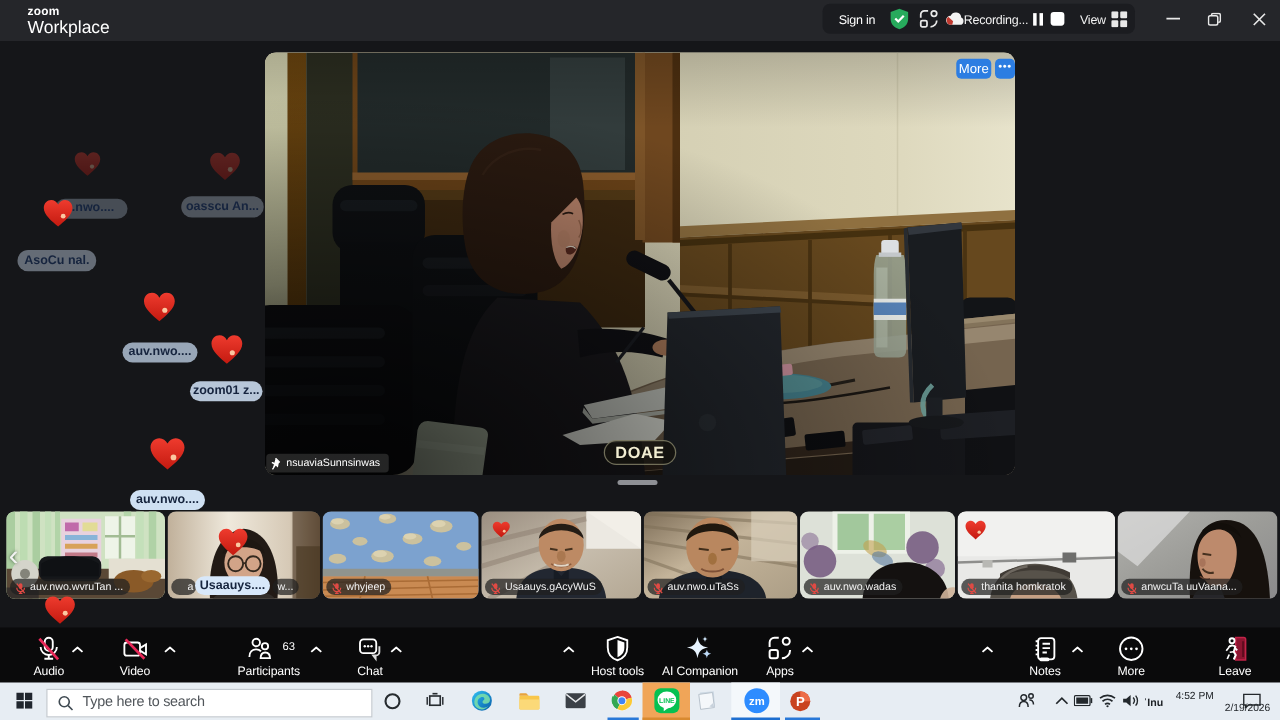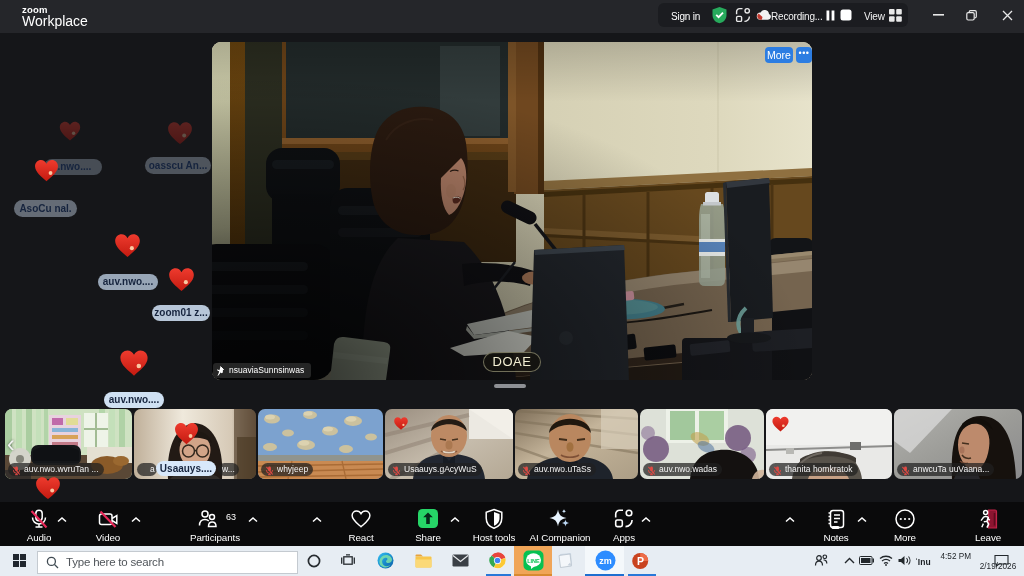--- a/index.html
+++ b/index.html
@@ -239,21 +239,21 @@
         <path d="M322,208 L412,203 L413,208 L323,213 Z" fill="#3f4750"></path>
         <circle cx="354" cy="296" r="7" fill="#2b3036"></circle>
       </g>
 
       <rect width="600" height="60" fill="url(#topd)"></rect>
       <rect width="600" height="338" fill="url(#vign)"></rect>
     </svg>
     
     <div class="abs" style="left:553px;top:5px;width:28px;height:16px;background:#2c7de2;border-radius:4px;color:#fff;font-size:10.5px;text-align:center;line-height:16px">More</div>
     <div class="abs" style="left:584px;top:5px;width:16px;height:16px;background:#2c7de2;border-radius:4px;color:#fff;font-size:9px;text-align:center;line-height:13px;letter-spacing:.5px">•••</div>
-    <div class="abs" style="left:271px;top:310px;width:56px;height:18px;background:rgba(20,19,14,.85);border:1.5px solid rgba(190,185,150,.55);border-radius:11px;color:#f2eed2;font-weight:normal;font-size:13px;text-align:center;line-height:18px;letter-spacing:.5px">DOAE</div>
+    <div class="abs" style="left:271px;top:310px;width:56px;height:18px;background:rgba(20,19,14,.85);border:1.5px solid rgba(190,185,150,.55);border-radius:11px;color:#f2eed2;font-weight:bold;font-size:13px;text-align:center;line-height:18px;letter-spacing:.5px">DOAE</div>
     <div class="abs" style="left:1px;top:321px;height:15px;background:rgba(70,70,70,.5);border-radius:3px;color:#fff;font-size:8.5px;line-height:15px;padding:0 7px 0 16px">nsuaviaSunnsinwas</div>
     <svg class="abs" style="left:4px;top:324px" width="9" height="10" viewBox="0 0 9 10">
           <path d="M4.5 0.5 L7.5 3.5 L6.5 4.5 L6 7 L4.5 5.8 L2 9.5 M4.5 5.8 L3 4.5 L1.5 4 Z" stroke="#fff" stroke-width="1" fill="#fff"></path>
         </svg>
   </div>
 
   <div class="abs" style="left:494px;top:354px;width:32px;height:4px;background:#8e9095;border-radius:2px"></div>
 
   <div class="abs" style="left:7px;top:401px;color:#f2f2f2;font-size:23px;z-index:7;text-shadow:0 0 3px rgba(0,0,0,.6)">‹</div>
 
@@ -560,36 +560,33 @@
           <path d="M2.5 17.5 C2.5 13.5 5 11.5 8 11.5 C9.5 11.5 10.8 12 11.8 13"></path>
           <circle cx="15" cy="9" r="2.5"></circle>
           <path d="M11.5 18.5 C11.5 15.5 13 14 15.2 14 C17.4 14 19 15.5 19 18.5 Z"></path>
         </svg>
     <div class="lbl">Participants</div>
   </div>
   <div class="abs" style="left:226px;top:10px;color:#fff;font-size:9px">63</div>
   <svg class="caret" style="left:248px" width="10" height="6" viewBox="0 0 10 6" fill="none" stroke="#fff" stroke-width="1.5">
         <path d="M1 4.5 L5 1 L9 4.5"></path>
       </svg>
+  <div class="titem" style="left:251px;width:90px">
+    <svg class="ic" width="22" height="22" viewBox="0 0 22 22" fill="none" stroke="#fff" stroke-width="1.5">
+          <path d="M18.5 9 V13.5 A2.8 2.8 0 0 1 15.7 16.3 H13.5 L15.5 19 V16.3" opacity="0.85"></path>
+          <rect x="3" y="3.5" width="13" height="11" rx="2.8"></rect>
+          <circle cx="6.8" cy="9" r="0.95" fill="#fff" stroke="none"></circle>
+          <circle cx="9.5" cy="9" r="0.95" fill="#fff" stroke="none"></circle>
+          <circle cx="12.2" cy="9" r="0.95" fill="#fff" stroke="none"></circle>
+        </svg>
+    <div class="lbl">Chat</div>
+  </div>
   <svg class="caret" style="left:312px" width="10" height="6" viewBox="0 0 10 6" fill="none" stroke="#fff" stroke-width="1.5">
         <path d="M1 4.5 L5 1 L9 4.5"></path>
       </svg>
-  <div class="titem" style="left:316px;width:90px">
-    <svg class="ic" width="22" height="22" viewBox="0 0 24 22" fill="none" stroke="#fff" stroke-width="1.6">
-          <path d="M12 19.5 C7.5 15.6 2.3 12 2.3 7.3 C2.3 4.2 4.6 2.2 7.2 2.2 C9.2 2.2 11 3.4 12 5.2 C13 3.4 14.8 2.2 16.8 2.2 C19.4 2.2 21.7 4.2 21.7 7.3 C21.7 12 16.5 15.6 12 19.5 Z"></path>
-        </svg>
-    <div class="lbl">React</div>
-  </div>
-  <div class="titem" style="left:383px;width:90px">
-    <svg class="ic" width="22" height="21" viewBox="0 0 22 21">
-          <rect x="1" y="1" width="20" height="19" rx="4.5" fill="#26d567"></rect>
-          <path d="M11 4.5 L15.8 9.3 H12.8 V16 H9.2 V9.3 H6.2 Z" fill="#06281a"></path>
-        </svg>
-    <div class="lbl">Share</div>
-  </div>
   <svg class="caret" style="left:450px" width="10" height="6" viewBox="0 0 10 6" fill="none" stroke="#fff" stroke-width="1.5">
         <path d="M1 4.5 L5 1 L9 4.5"></path>
       </svg>
   <div class="titem" style="left:449px;width:90px">
     <svg class="ic" width="20" height="22" viewBox="0 0 20 22" fill="none" stroke="#fff" stroke-width="1.5">
           <path d="M10 1.5 L17.8 4.2 V10 C17.8 15.3 14.4 18.8 10 20.2 C5.6 18.8 2.2 15.3 2.2 10 V4.2 Z"></path>
           <path d="M10 4 L15.5 6 V10 C15.5 14 13 16.6 10 17.8 Z" fill="#fff" stroke="none"></path>
         </svg>
     <div class="lbl">Host tools</div>
   </div>

